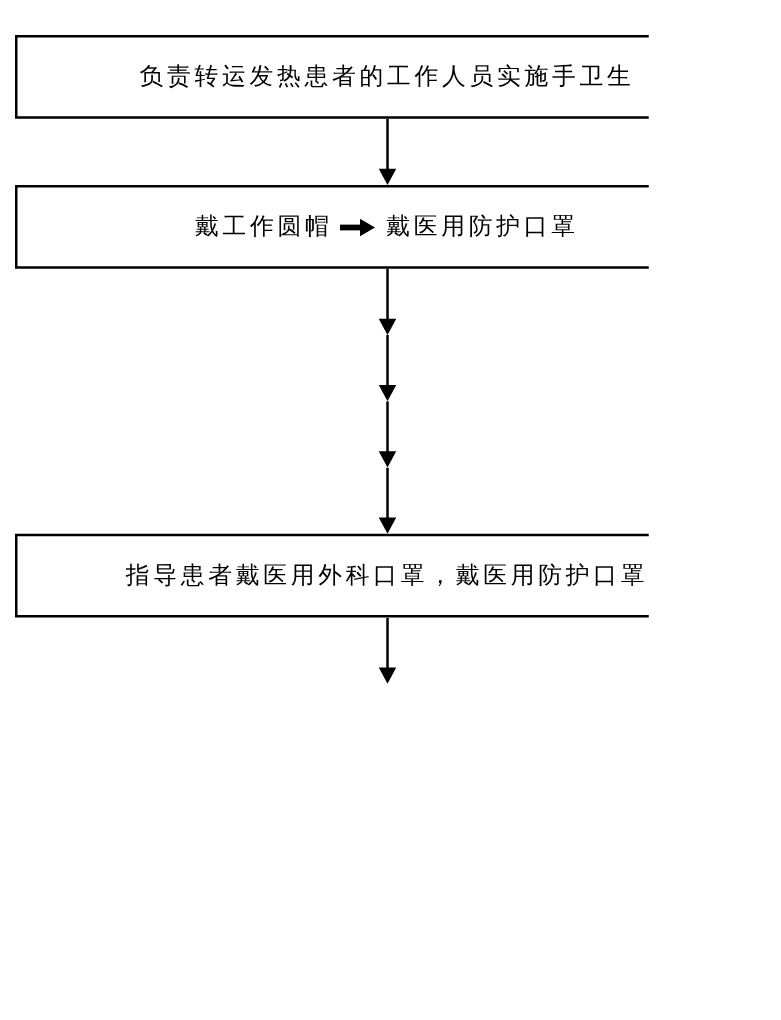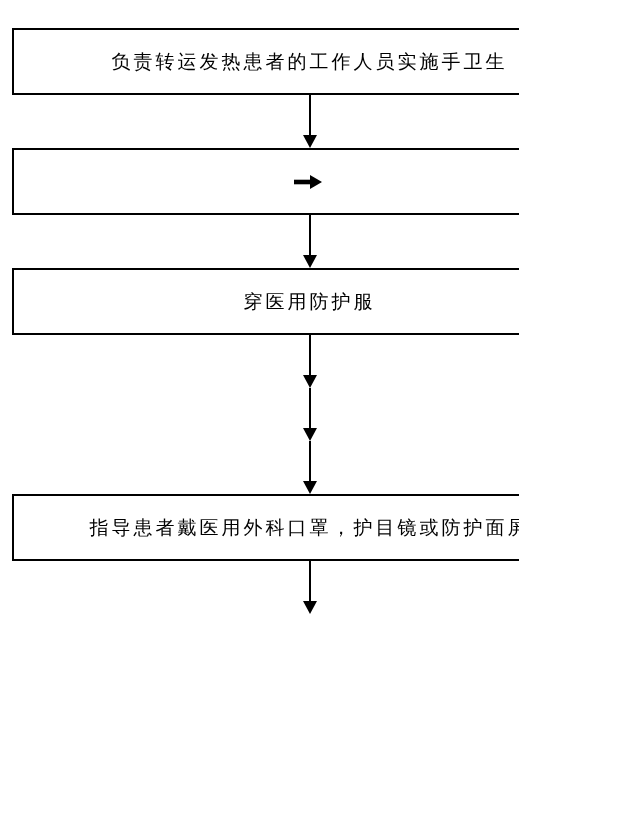--- a/index.html
+++ b/index.html
@@ -63,35 +63,26 @@
     </div>
 
     <div class="connector">
       <svg width="16" height="53" viewBox="0 0 16 53">
         <line x1="8" y1="0" x2="8" y2="42" stroke="#000000" stroke-width="2"></line>
         <polygon points="1,40 15,40 8,53" fill="#000000"></polygon>
       </svg>
     </div>
 
     <div class="flow-box">
+      <span>戴工作圆帽</span>
       <svg class="right-arrow" width="28" height="14" viewBox="0 0 28 14">
         <rect x="0" y="4.7" width="16" height="4.6" fill="#000000"></rect>
         <polygon points="16,0 28,7 16,14" fill="#000000"></polygon>
       </svg>
-    </div>
-
-    <div class="connector">
-      <svg width="16" height="53" viewBox="0 0 16 53">
-        <line x1="8" y1="0" x2="8" y2="42" stroke="#000000" stroke-width="2"></line>
-        <polygon points="1,40 15,40 8,53" fill="#000000"></polygon>
-      </svg>
-    </div>
-
-    <div class="flow-box">
-      <span>穿医用防护服</span>
+      <span>戴医用防护口罩</span>
     </div>
 
     <div class="connector">
       <svg width="16" height="53" viewBox="0 0 16 53">
         <line x1="8" y1="0" x2="8" y2="42" stroke="#000000" stroke-width="2"></line>
         <polygon points="1,40 15,40 8,53" fill="#000000"></polygon>
       </svg>
     </div>
 
 
@@ -103,22 +94,30 @@
     </div>
 
 
     <div class="connector">
       <svg width="16" height="53" viewBox="0 0 16 53">
         <line x1="8" y1="0" x2="8" y2="42" stroke="#000000" stroke-width="2"></line>
         <polygon points="1,40 15,40 8,53" fill="#000000"></polygon>
       </svg>
     </div>
 
+
+    <div class="connector">
+      <svg width="16" height="53" viewBox="0 0 16 53">
+        <line x1="8" y1="0" x2="8" y2="42" stroke="#000000" stroke-width="2"></line>
+        <polygon points="1,40 15,40 8,53" fill="#000000"></polygon>
+      </svg>
+    </div>
+
     <div class="flow-box">
-      <span>指导患者戴医用外科口罩，护目镜或防护面屏</span>
+      <span>指导患者戴医用外科口罩，戴医用防护口罩</span>
     </div>
 
     <div class="connector">
       <svg width="16" height="53" viewBox="0 0 16 53">
         <line x1="8" y1="0" x2="8" y2="42" stroke="#000000" stroke-width="2"></line>
         <polygon points="1,40 15,40 8,53" fill="#000000"></polygon>
       </svg>
     </div>
 
 

